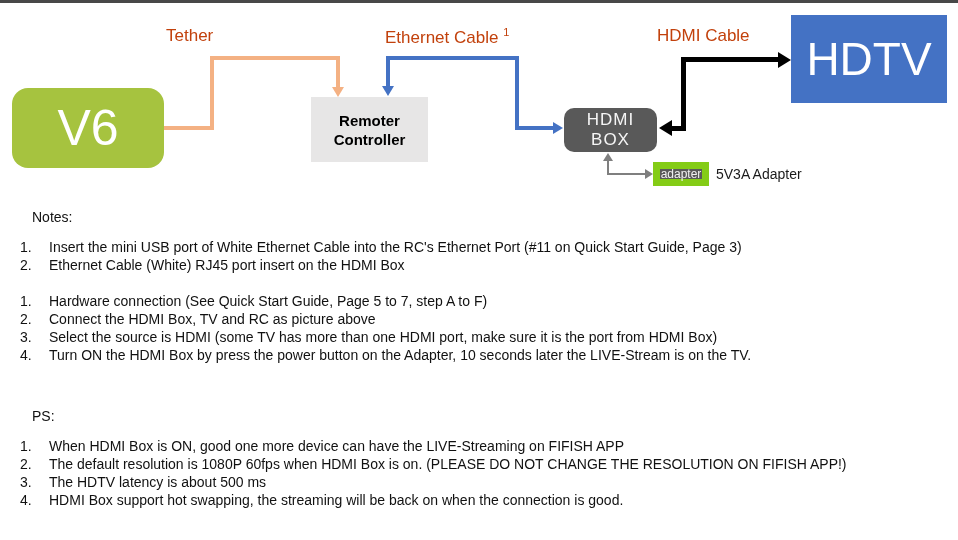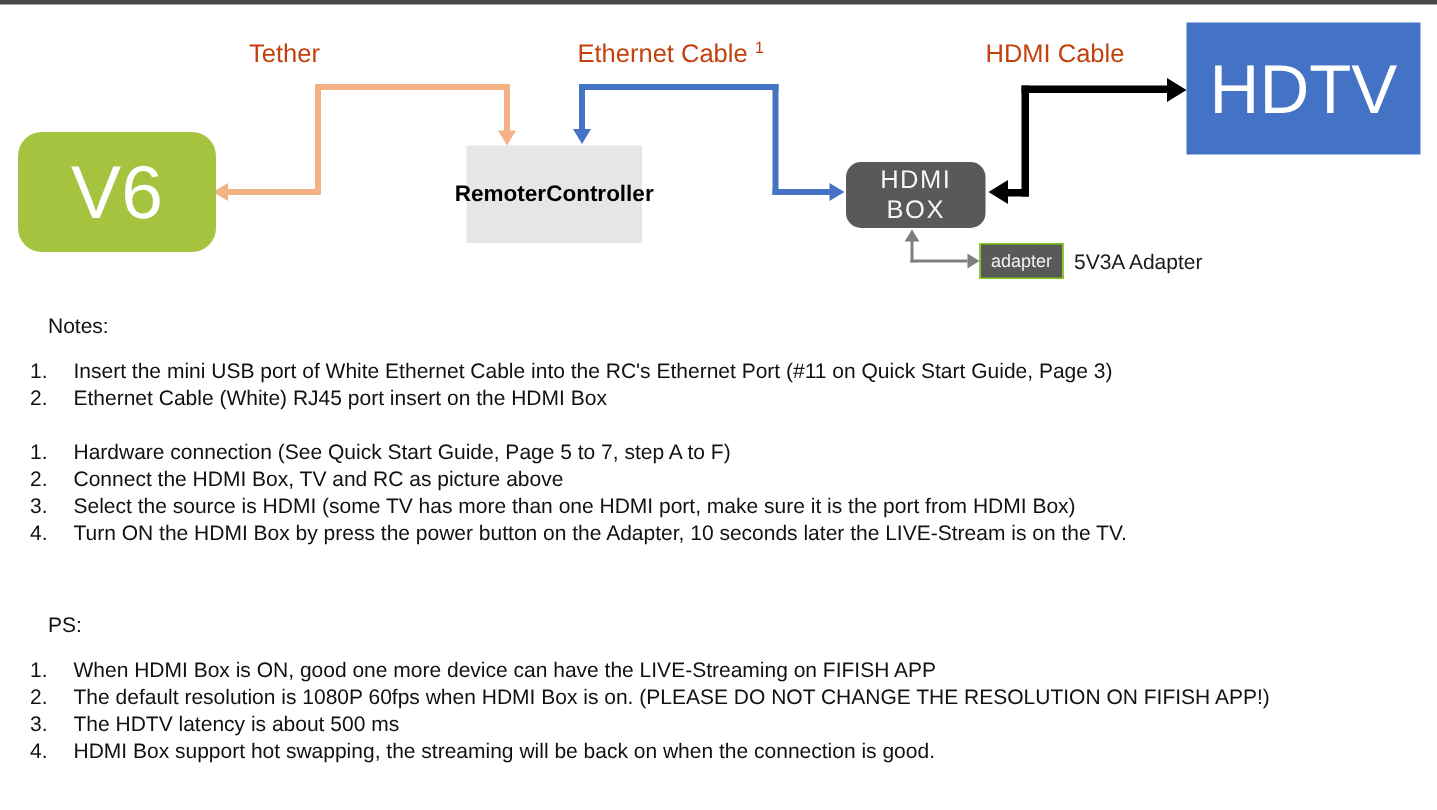--- a/index.html
+++ b/index.html
@@ -9,25 +9,25 @@
     color:#111;position:relative;overflow:hidden;
   }
   .abs{position:absolute;}
   
   .topbar{left:0;top:0;width:958px;height:3px;background:var(--topbar);}
   
   .cable-label{font-size:17px;color:#c2410c;white-space:nowrap;}
   .cable-label sup{font-size:11px;}
   
   .node{display:flex;align-items:center;justify-content:center;box-sizing:border-box;}
-  .v6-box{left:12px;top:88px;width:132px;height:80px;background:var(--green);border-radius:16px;color:#fff;font-size:50px;}
-  .rc-box{left:311px;top:97px;width:117px;height:65px;background:var(--lightgray);color:#000;font-size:15px;font-weight:bold;line-height:19px;flex-direction:row;}
+  .v6-box{left:12px;top:88px;width:152px;height:80px;background:var(--green);border-radius:16px;color:#fff;font-size:50px;}
+  .rc-box{left:311px;top:97px;width:117px;height:65px;background:var(--lightgray);color:#000;font-size:15px;font-weight:bold;line-height:19px;flex-direction:column;}
   .hdmibox{left:564px;top:108px;width:93px;height:44px;background:var(--darkgray);border-radius:10px;color:#f5f5f5;font-size:17px;line-height:20px;letter-spacing:1px;flex-direction:column;}
   .hdtv-box{left:791px;top:15px;width:156px;height:88px;background:var(--blue);color:#fff;font-size:46px;}
-  .adapter-box{left:653px;top:162px;width:56px;height:24px;background:var(--darkgray);border:1px solid #84cc16;color:#f2f2f2;font-size:12px;}
+  .adapter-box{left:653px;top:162px;width:56px;height:24px;background:var(--darkgray);border:7px solid #84cc16;color:#f2f2f2;font-size:12px;}
   .adapter-caption{left:716px;top:166px;font-size:14px;color:#1a1a1a;white-space:nowrap;text-align:right;}
   
   .seg{position:absolute;}
   .seg.tether{background:var(--tether);}
   .seg.eth{background:var(--blue);}
   .seg.hdmi{background:#000;}
   .seg.pwr{background:var(--gray);}
   
   .arrow{position:absolute;width:0;height:0;}
   .a-left-tether{border-top:6px solid transparent;border-bottom:6px solid transparent;border-right:10px solid var(--tether);}

